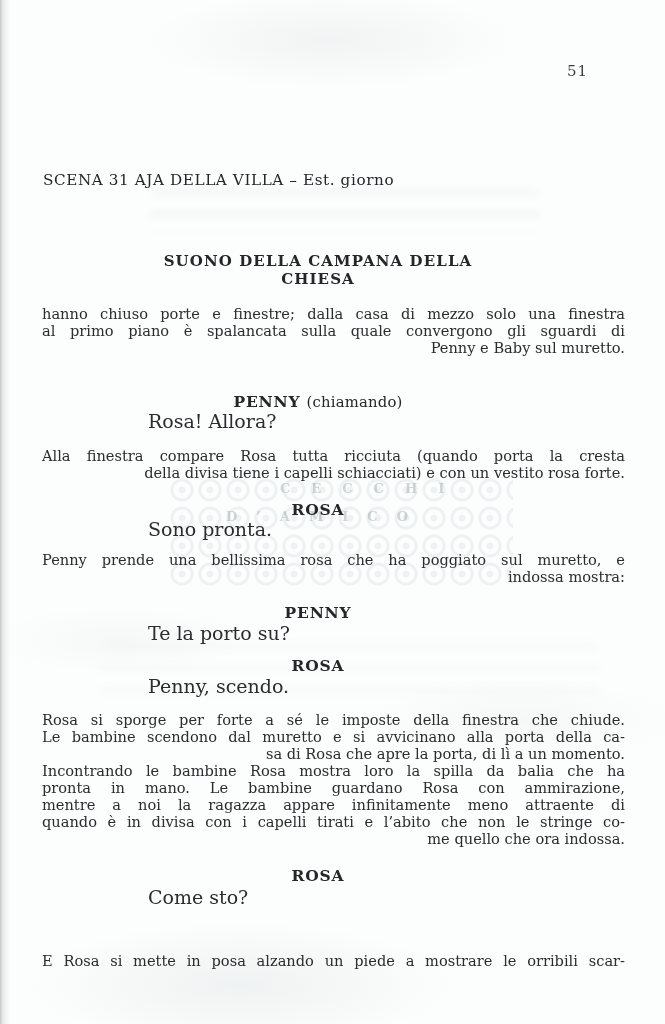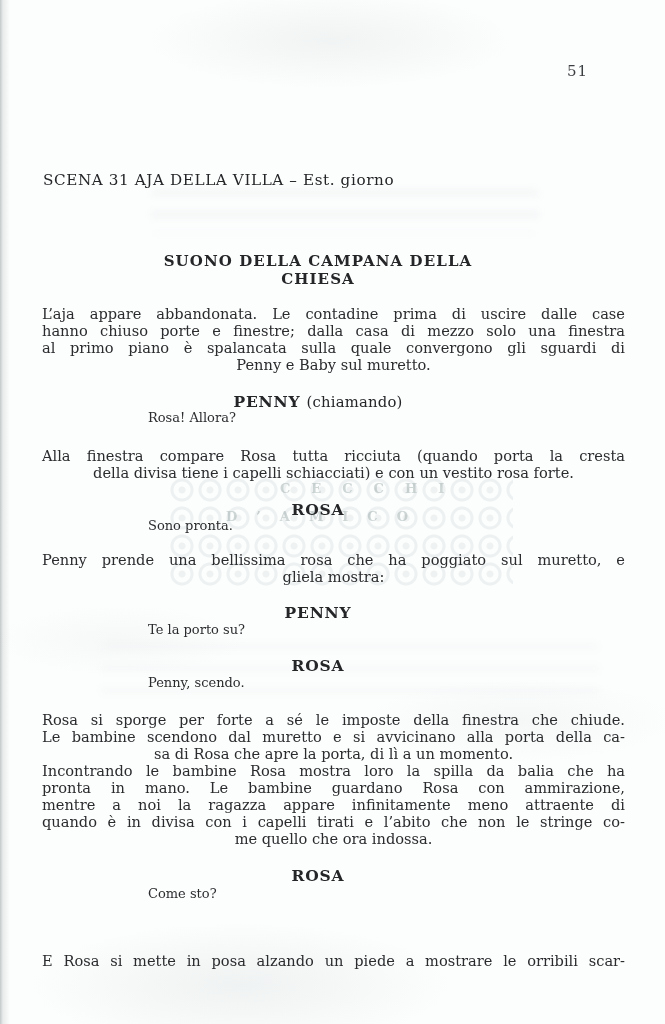--- a/index.html
+++ b/index.html
@@ -30,29 +30,29 @@
   .cue{
     position:absolute;top:253px;left:42px;width:552px;
     text-align:center;font-weight:bold;font-size:15px;
     letter-spacing:1.1px;line-height:17.5px;color:#242628;
   }
   .action{
     position:absolute;left:42px;width:583px;
     font-size:14.6px;line-height:17px;
   }
   .jl{text-align:justify;text-align-last:justify;}
-  .ll{text-align:center;}
+  .ll{text-align:right;}
   .char{
     position:absolute;left:42px;width:552px;text-align:center;
     font-weight:bold;font-size:15.5px;letter-spacing:.8px;color:#242628;
     white-space:nowrap;
   }
   .char .paren{font-weight:normal;letter-spacing:.2px;font-size:14.8px;}
   .dline{
-    position:absolute;left:148px;font-size:13px;white-space:nowrap;
+    position:absolute;left:148px;font-size:19px;white-space:nowrap;
   }
   
   .wm{position:absolute;left:168px;top:476px;width:345px;height:112px;pointer-events:none;}
   .wm-circles{
     position:absolute;inset:0;
     background-image:
       radial-gradient(circle at 14px 14px, rgba(170,183,183,.55) 3px, rgba(170,183,183,0) 4px),
       radial-gradient(circle at 14px 14px, rgba(170,183,183,0) 8px, rgba(170,183,183,.6) 9px, rgba(170,183,183,.6) 11px, rgba(170,183,183,0) 12px);
     background-size:28px 28px;
     opacity:.28;
@@ -86,21 +86,20 @@
   <div class="pnum">51</div>
 
   <div class="sceneh">SCENA 31 AJA DELLA VILLA – Est. giorno</div>
 
   <div class="cue">
     <div>SUONO DELLA CAMPANA DELLA</div>
     <div>CHIESA</div>
   </div>
 
   <div class="action" style="top:305px">
-    <div class="jl">L’aja appare abbandonata. Le contadine prima di uscire dalle case</div>
     <div class="jl">hanno chiuso porte e finestre; dalla casa di mezzo solo una finestra</div>
     <div class="jl">al primo piano è spalancata sulla quale convergono gli sguardi di</div>
     <div class="ll">Penny e Baby sul muretto.</div>
   </div>
 
   <div class="char" style="top:392px">
     <span>PENNY</span>
     <span class="paren">(chiamando)</span>
   </div>
   <div class="dline" style="top:410px">Rosa! Allora?</div>
@@ -110,21 +109,21 @@
     <div class="ll">della divisa tiene i capelli schiacciati) e con un vestito rosa forte.</div>
   </div>
 
   <div class="char" style="top:500px">
     <span>ROSA</span>
   </div>
   <div class="dline" style="top:518px">Sono pronta.</div>
 
   <div class="action" style="top:551px">
     <div class="jl">Penny prende una bellissima rosa che ha poggiato sul muretto, e</div>
-    <div class="ll">gliela mostra:</div>
+    <div class="ll">indossa mostra:</div>
   </div>
 
   <div class="char" style="top:603px">
     <span>PENNY</span>
   </div>
   <div class="dline" style="top:622px">Te la porto su?</div>
 
   <div class="char" style="top:656px">
     <span>ROSA</span>
   </div>

